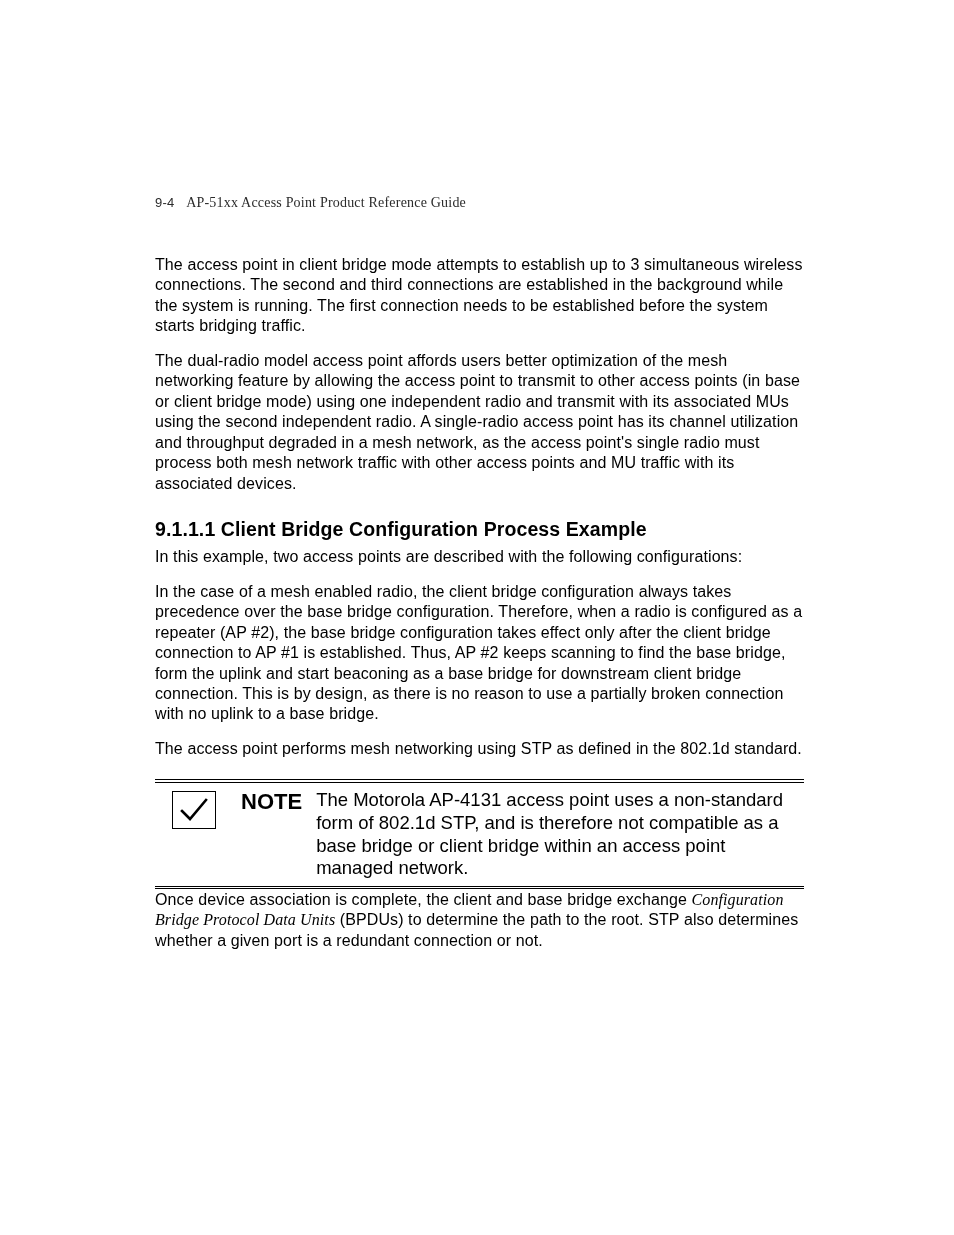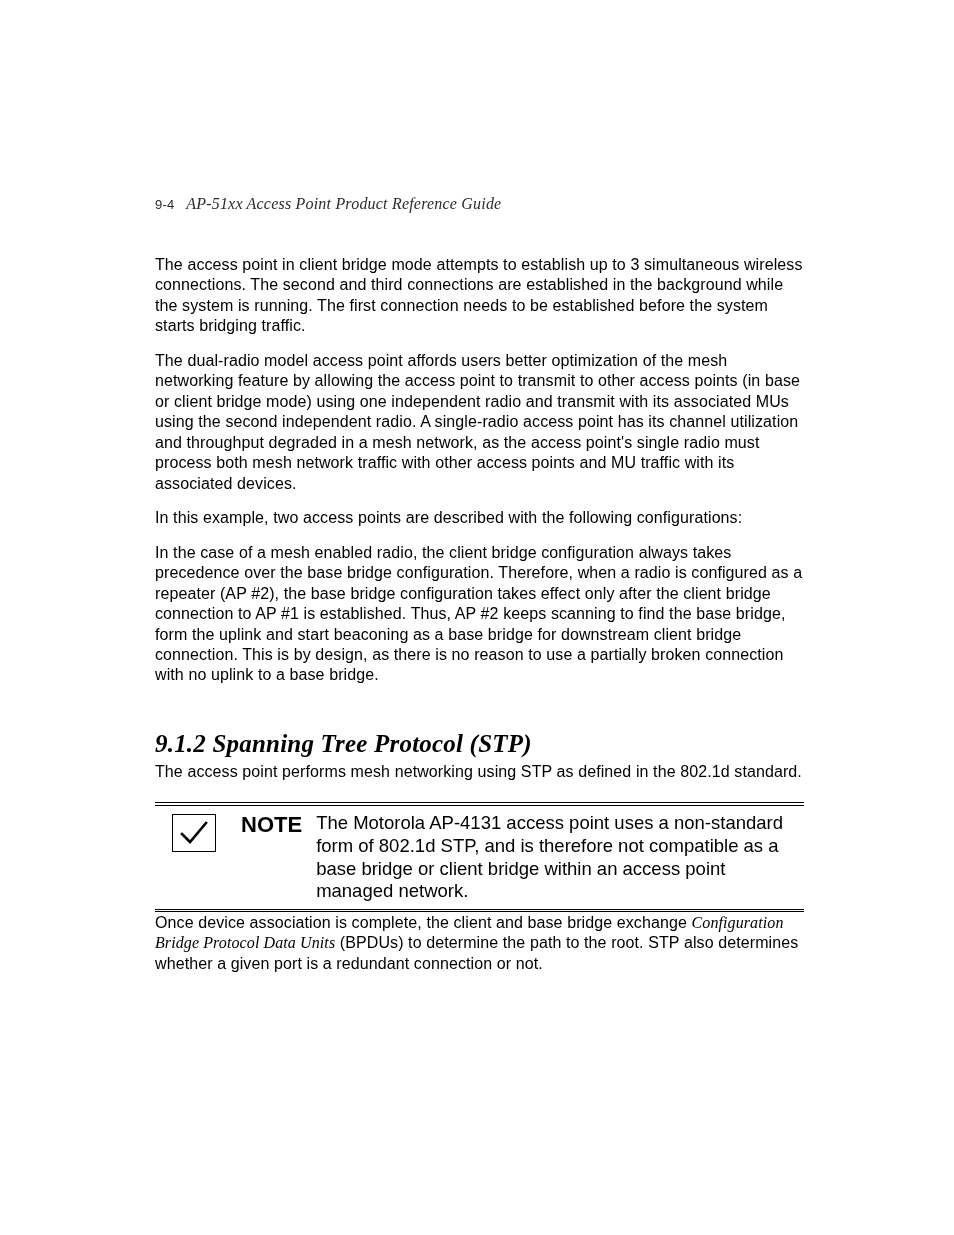--- a/index.html
+++ b/index.html
@@ -26,23 +26,22 @@
     color: #2b2b2b;
     letter-spacing: 0.2px;
   }
   .running-head .pg {
     font-style: normal;
     font-family: "Helvetica Neue", Helvetica, Arial, sans-serif;
     margin-right: 8px;
     font-size: 13px;
   }
   .running-head .title {
-    font-style: italic;
     font-family: Georgia, "Times New Roman", serif;
-    font-size: 16px;
+    font-size: 14px;
   }
   .content {
     margin-top: 60px;
   }
   p.body {
     font-size: 16px;
     line-height: 1.28;
     margin: 0 0 14px 0;
     font-weight: 400;
     font-stretch: condensed;
@@ -158,29 +157,29 @@
     <span class="pg">9-4</span>
     <span class="title">AP-51xx Access Point Product Reference Guide</span>
   </div>
 
   <div class="content">
 
     <p class="body">The access point in client bridge mode attempts to establish up to 3 simultaneous wireless connections. The second and third connections are established in the background while the system is running. The first connection needs to be established before the system starts bridging traffic.</p>
 
     <p class="body">The dual-radio model access point affords users better optimization of the mesh networking feature by allowing the access point to transmit to other access points (in base or client bridge mode) using one independent radio and transmit with its associated MUs using the second independent radio. A single-radio access point has its channel utilization and throughput degraded in a mesh network, as the access point's single radio must process both mesh network traffic with other access points and MU traffic with its associated devices.</p>
 
+    <h4 class="sub">9.1.1.1 Client Bridge Configuration Process Example</h4>
 
     <p class="body" style="margin-bottom:6px">In this example, two access points are described with the following configurations:</p>
 
     <ul class="bullets">
     </ul>
 
     <p class="body">In the case of a mesh enabled radio, the client bridge configuration always takes precedence over the base bridge configuration. Therefore, when a radio is configured as a repeater (AP #2), the base bridge configuration takes effect only after the client bridge connection to AP #1 is established. Thus, AP #2 keeps scanning to find the base bridge, form the uplink and start beaconing as a base bridge for downstream client bridge connection. This is by design, as there is no reason to use a partially broken connection with no uplink to a base bridge.</p>
 
-    <h3 class="section">9.1.2 Spanning Tree Protocol (STP)</h3>
 
     <p class="body" style="margin-bottom:20px">The access point performs mesh networking using STP as defined in the 802.1d standard.</p>
 
     <div class="note-block">
       <div class="note-icon-wrap">
         <div class="note-icon">
           <svg width="30" height="26" viewBox="0 0 30 26">
             <path d="M3 14 L11 22 L27 3" stroke="#000" stroke-width="2.6" fill="none" stroke-linecap="square" stroke-linejoin="miter"></path>
           </svg>
         </div>

